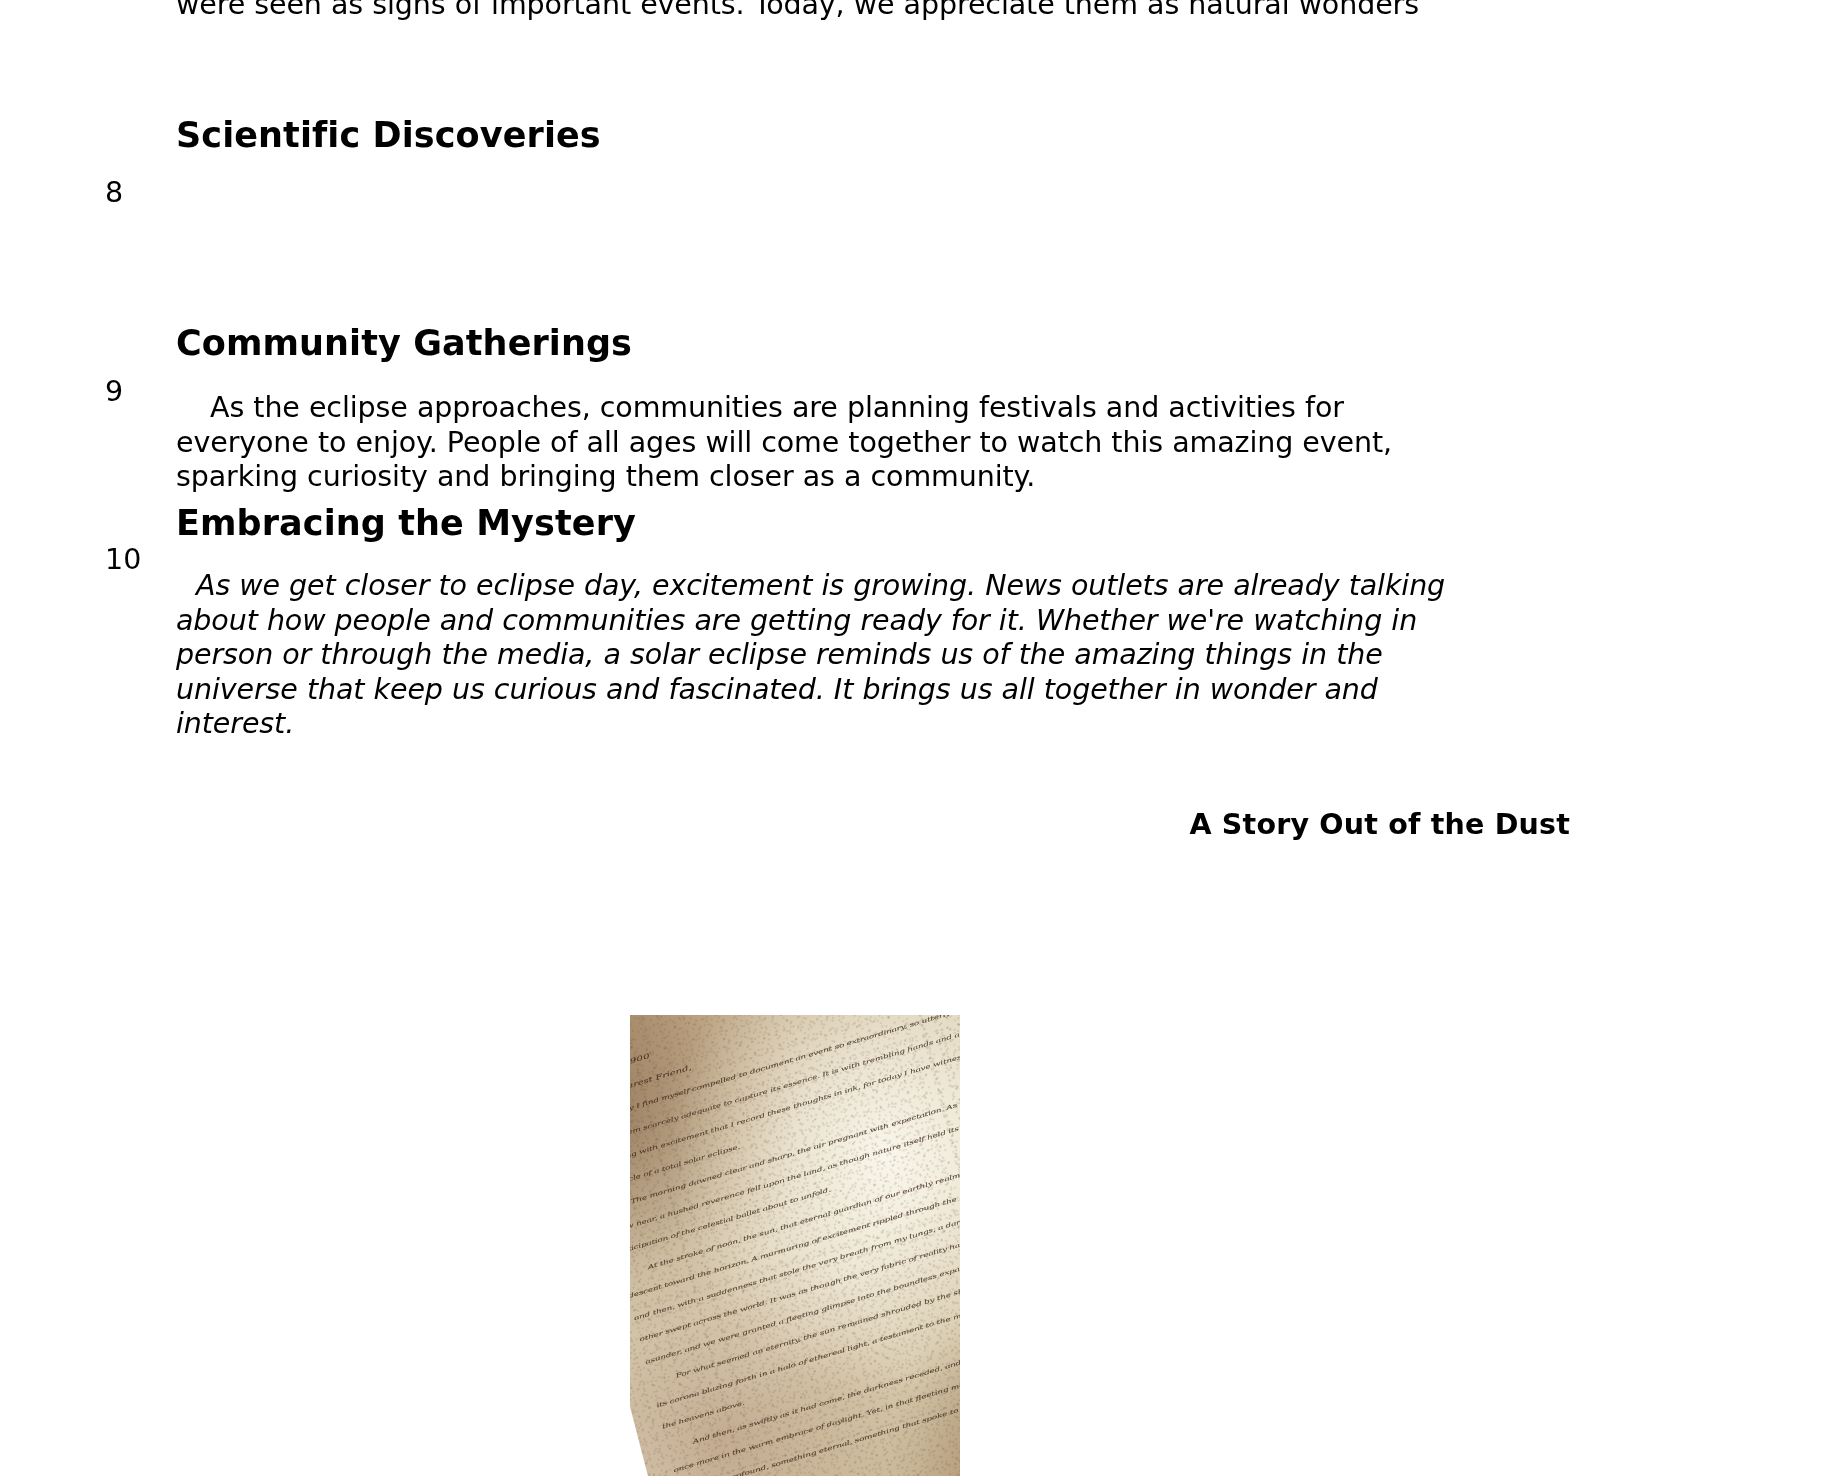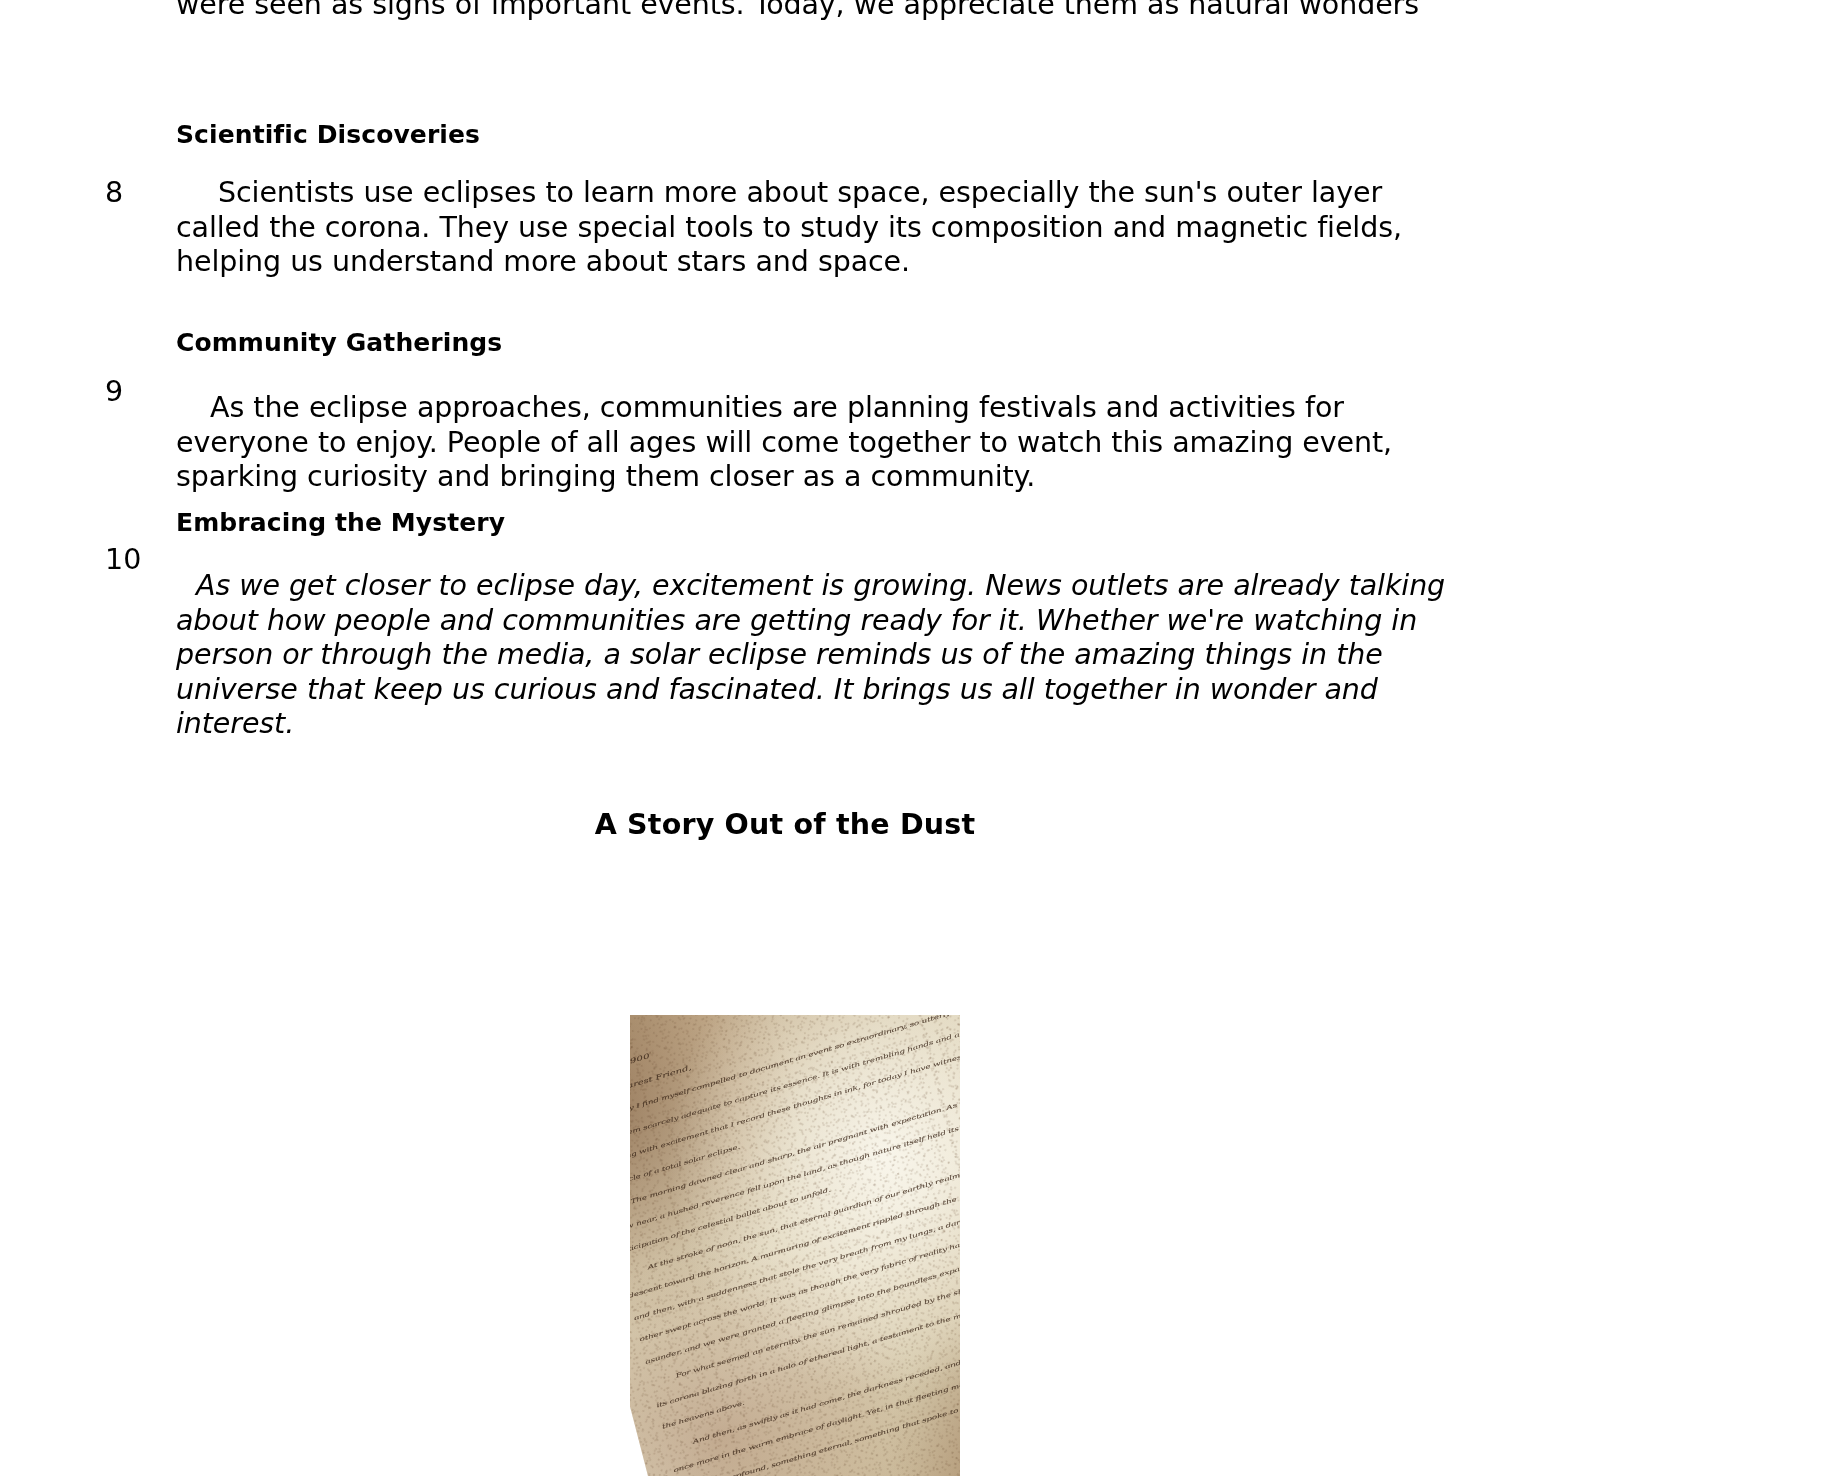--- a/index.html
+++ b/index.html
@@ -42,31 +42,31 @@
     width: 56px;
     text-align: left;
     font-size: 28.5px;
     line-height: 34.5px;
     color: #000;
   }
 
   .heading {
     position: absolute;
     left: 176px;
-    font-size: 25px;
+    font-size: 35px;
     line-height: 34.5px;
     font-weight: bold;
     letter-spacing: 0.1px;
   }
 
   .doc-title {
     position: absolute;
     left: 0;
     width: 1570px;
-    text-align: center;
+    text-align: right;
     font-size: 28.5px;
     line-height: 34px;
     font-weight: bold;
     letter-spacing: 0.2px;
   }
 
   
   .parchment-wrap {
     position: absolute;
     left: 630px;
@@ -142,23 +142,20 @@
 
 <div class="page">
 
   <div class="para" style="top:-12px;">
     <span>were seen as signs of important events. Today, we appreciate them as natural wonders</span>
     <br>
   </div>
 
   <div class="heading" style="top:118px;">Scientific Discoveries</div>
   <div class="linenum" style="left:105px; top:176px;">8</div>
-  <div class="para" style="top:176px; text-indent:42px;">
-    <span>Scientists use eclipses to learn more about space, especially the sun's outer layer called the corona. They use special tools to study its composition and magnetic fields, helping us understand more about stars and space.</span>
-  </div>
 
   <div class="heading" style="top:326px;">Community Gatherings</div>
   <div class="linenum" style="left:105px; top:375px;">9</div>
   <div class="para" style="top:375px; text-indent:34px;margin-top:16px;">
     <span>As the eclipse approaches, communities are planning festivals and activities for everyone to enjoy. People of all ages will come together to watch this amazing event, sparking curiosity and bringing them closer as a community.</span>
   </div>
 
   <div class="heading" style="top:506px;">Embracing the Mystery</div>
   <div class="linenum" style="left:105px; top:543px;">10</div>
   <div class="para" style="top:569px; text-indent:20px; width:1278px;font-style:italic;">

